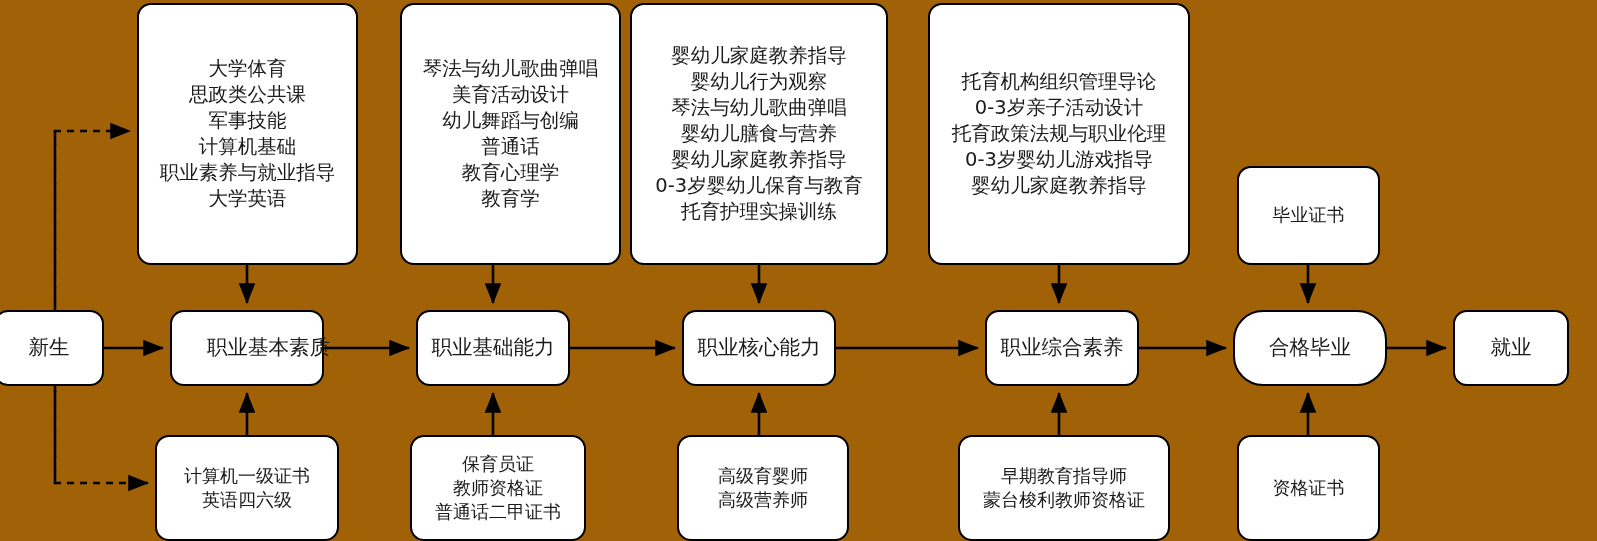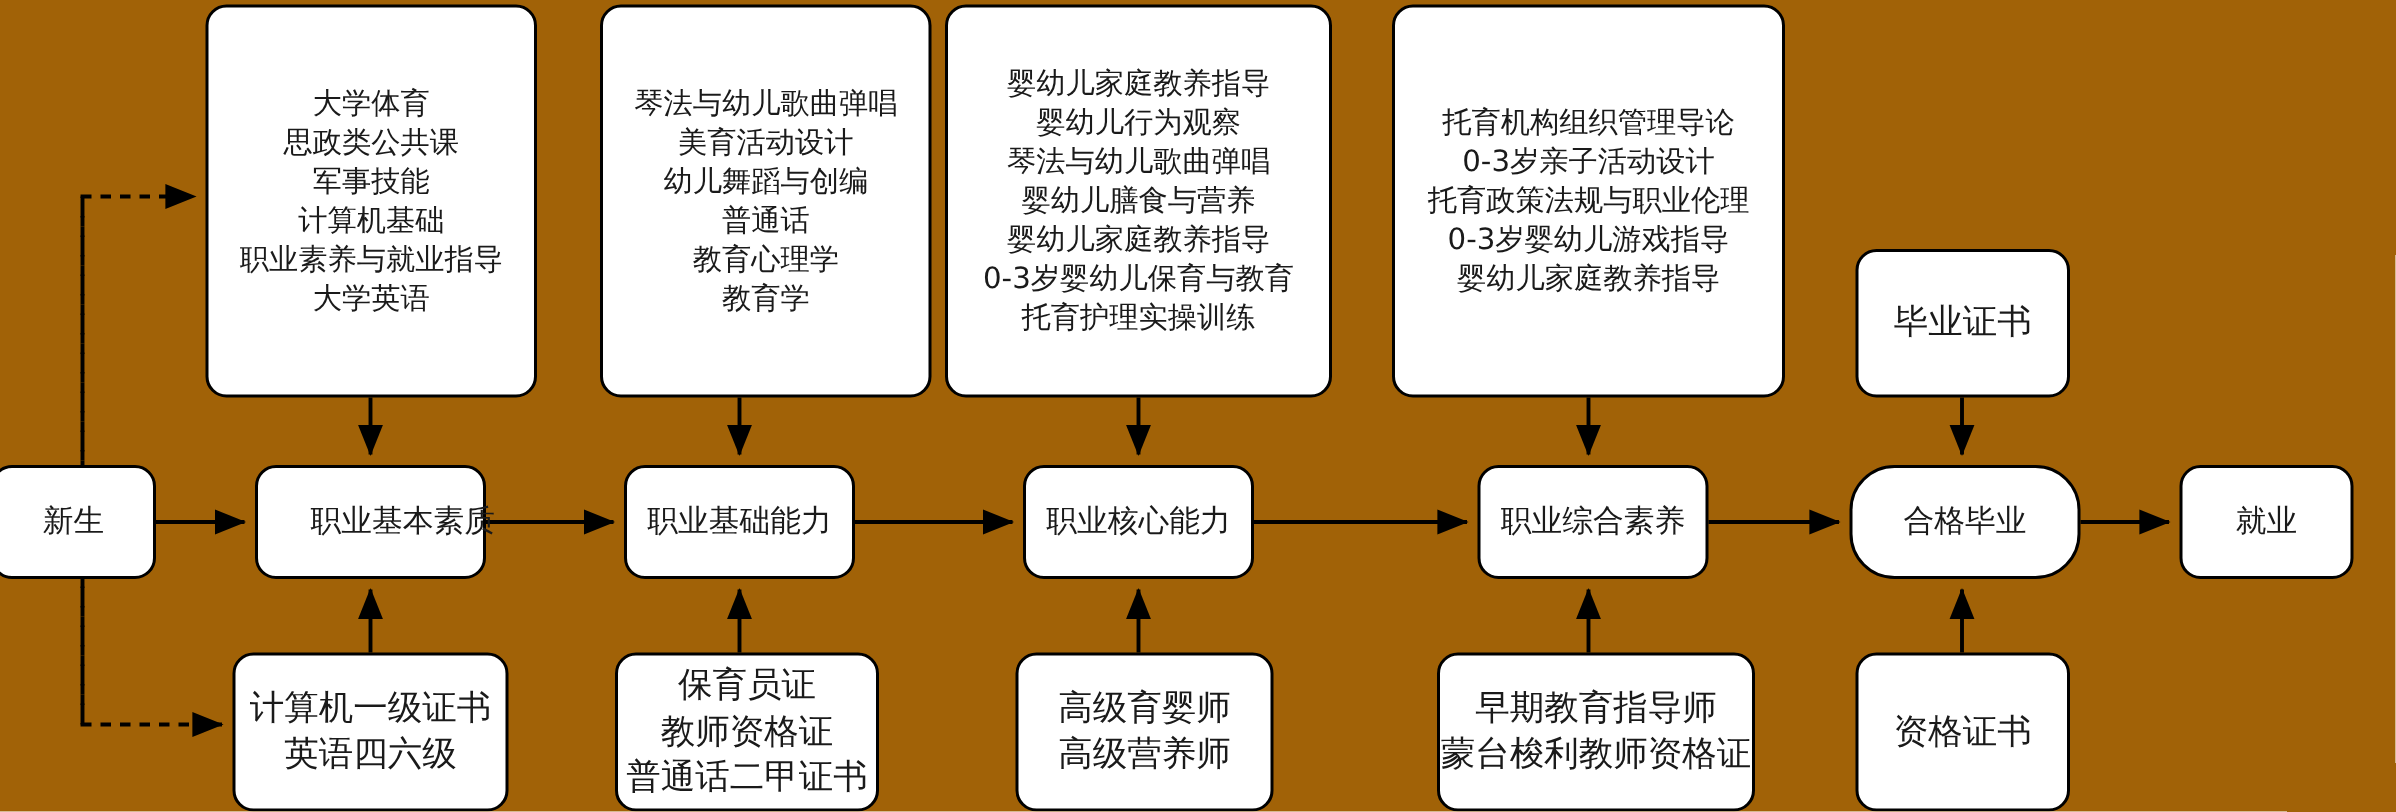--- a/index.html
+++ b/index.html
@@ -43,21 +43,21 @@
   .node .line {
     display: block;
   }
   .node-course {
     font-size: 19.5px;
   }
   .node-stage {
     font-size: 20.5px;
   }
   .node-cert {
-    font-size: 23px;
+    font-size: 18px;
     text-align: center;
   }
   .node-terminal {
     font-size: 20.5px;
   }
 </style>
 </head>
 <body>
 
 <div id="diagram-root">

